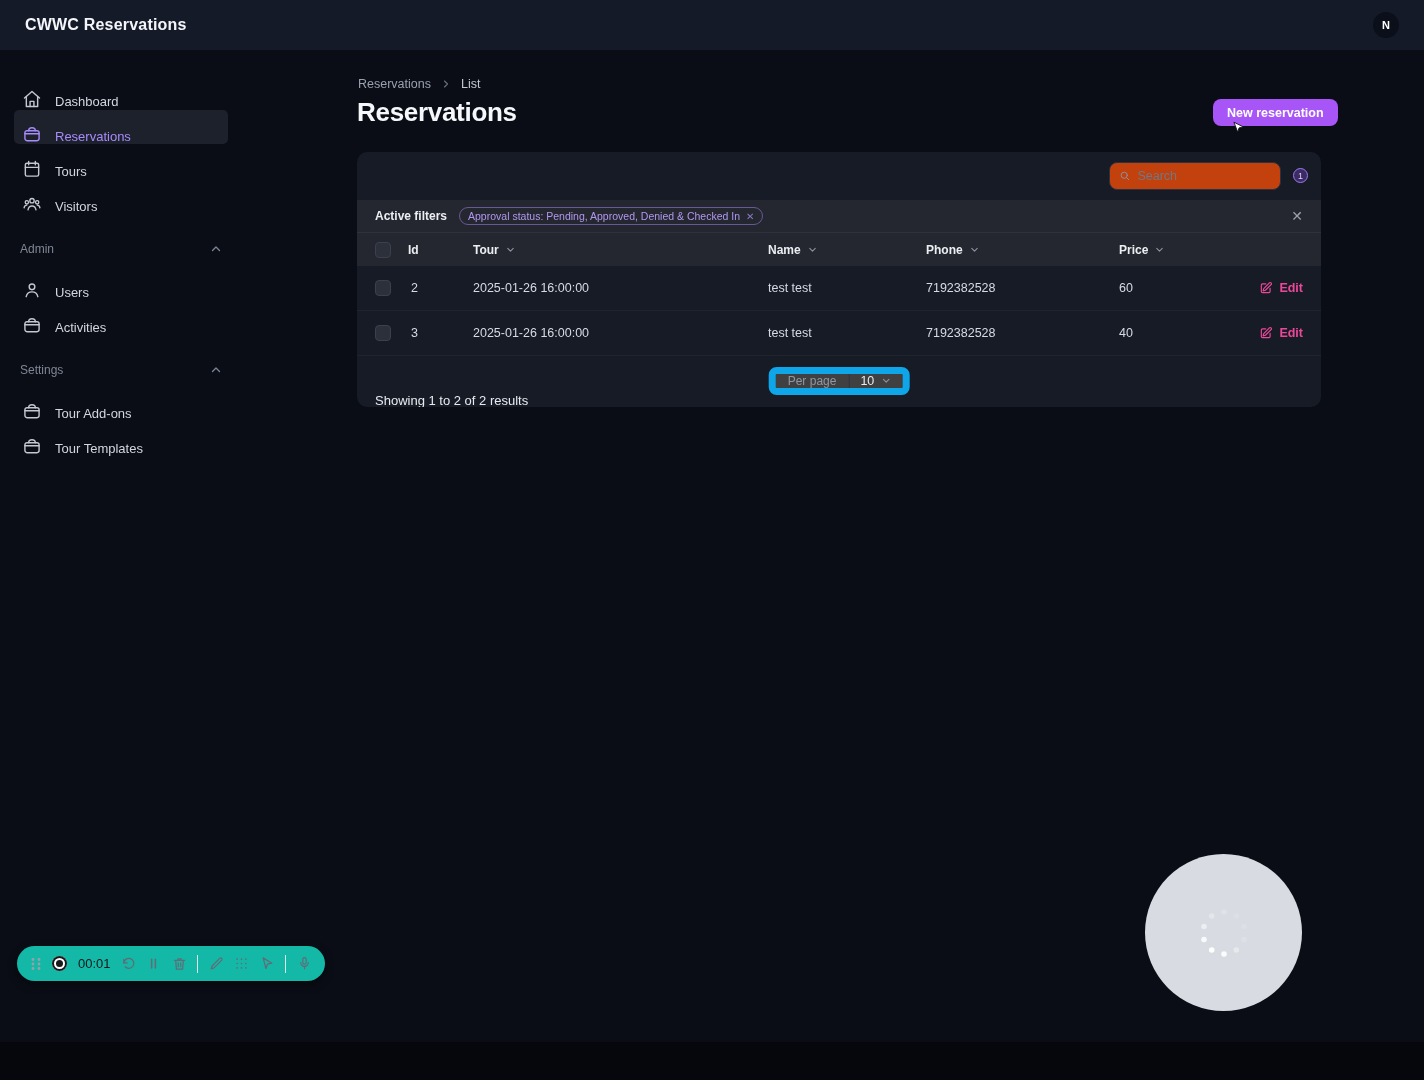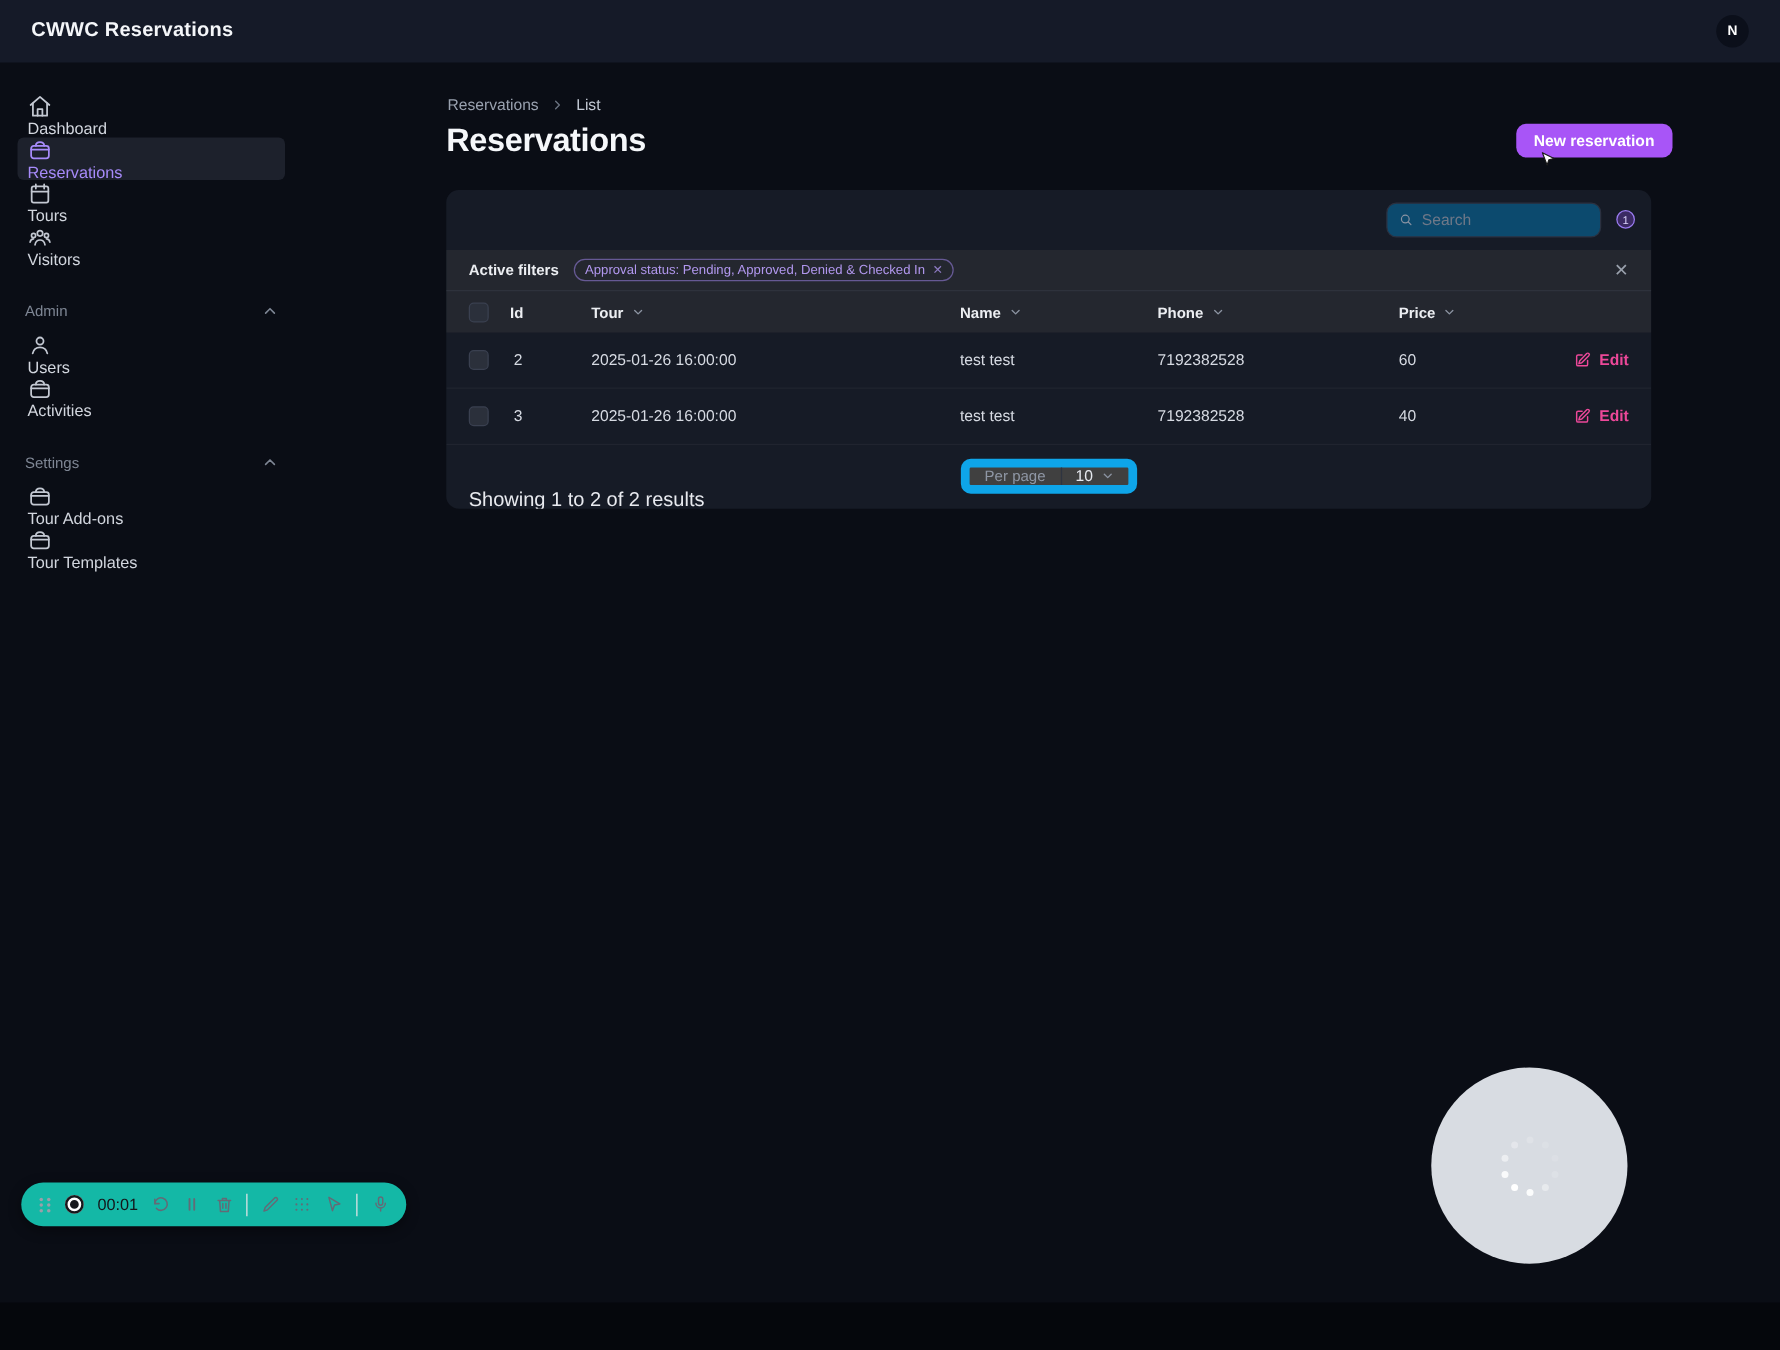--- a/index.html
+++ b/index.html
@@ -23,22 +23,22 @@
   .avatar {
     width:26px; height:26px; border-radius:50%; background:#0b0f1a;
     display:flex; align-items:center; justify-content:center;
     color:#fff; font-size:11px; font-weight:700; cursor:pointer;
   }
 
   
   .sidebar { position:absolute; top:50px; left:0; width:240px; padding-top:25px; }
   .nav-item {
     height:34px; margin:0 12px 1px 14px; border-radius:5px;
-    display:flex; align-items:flex-start; padding-left:8px; 
-    color:#d2d6de; font-size:13px; cursor:pointer;flex-direction:column;
+    display:flex; align-items:flex-end; padding-left:8px; gap:13px;
+    color:#d2d6de; font-size:13px; cursor:pointer;
   }
   .nav-item .ico { width:20px; height:20px; color:#c3c8d2; }
   .nav-item.active { background:#1d212c; color:#a78bfa; }
   .nav-item.active .ico { color:#a78bfa; }
   .section-head {
     margin:28px 17px 10px 20px; display:flex; align-items:center; justify-content:space-between;
     color:#7e8694; font-size:12px; cursor:pointer;
   }
   .section-head .ico { width:14px; height:14px; color:#7e8694; }
 
@@ -64,21 +64,21 @@
   
   .card {
     position:absolute; left:357px; top:152px; width:964px; height:255px;
     background:#161b26; border-radius:10px; overflow:hidden;
   }
   .card-toolbar {
     height:48px; display:flex; align-items:center; justify-content:flex-end;
     gap:18px; padding-right:22px;
   }
   .search-box {
-    width:172px; height:28px; background:#0c4a6e; border:1px solid #2b3140;
+    width:172px; height:28px; background:#c2410c; border:1px solid #2b3140;
     border-radius:8px; display:flex; align-items:center; gap:7px; padding:0 9px;
   }
   .search-box .ico { width:13px; height:13px; color:#8a93a3; }
   .search-box input {
     background:transparent; border:none; outline:none; width:100%;
     font-family:inherit; font-size:12.5px; color:#d6dae2;
   }
   .search-box input::placeholder { color:#6f7888; }
   .filter-wrap { position:relative; cursor:pointer; }
   .filter-wrap .ico { width:17px; height:17px; color:#b7bdc9; }
@@ -123,21 +123,21 @@
   .td-action { justify-self:end; padding-right:18px; }
   .btn-edit {
     display:flex; align-items:center; gap:6px; background:transparent; border:none;
     color:#ec4899; font-family:inherit; font-size:12.5px; font-weight:700; cursor:pointer;
   }
   .btn-edit .ico { width:14px; height:14px; }
 
   .card-footer {
     height:49px; position:relative; display:flex; align-items:center; padding:0 18px;
   }
-  .footer-summary { font-size:16px; color:#e8eaef;margin-top:40px; }
+  .footer-summary { font-size:13px; color:#e8eaef;margin-top:40px; }
   .per-page {
     position:absolute; left:50%; top:50%; transform:translate(-50%,-50%);
     height:28px; display:flex; align-items:center; background:#404040;
     border:7px solid #0ea5e9; border-radius:8px; overflow:hidden; cursor:pointer;
   }
   .per-page-label { padding:0 12px; font-size:12px; color:#8f97a5; }
   .per-page-div { width:1px; height:28px; background:#2e3440; }
   .per-page-value { padding:0 11px; font-size:12.5px; color:#e6e9ef; display:flex; align-items:center; gap:6px; }
   .per-page-value .ico { width:11px; height:11px; color:#8b93a1; }
 

